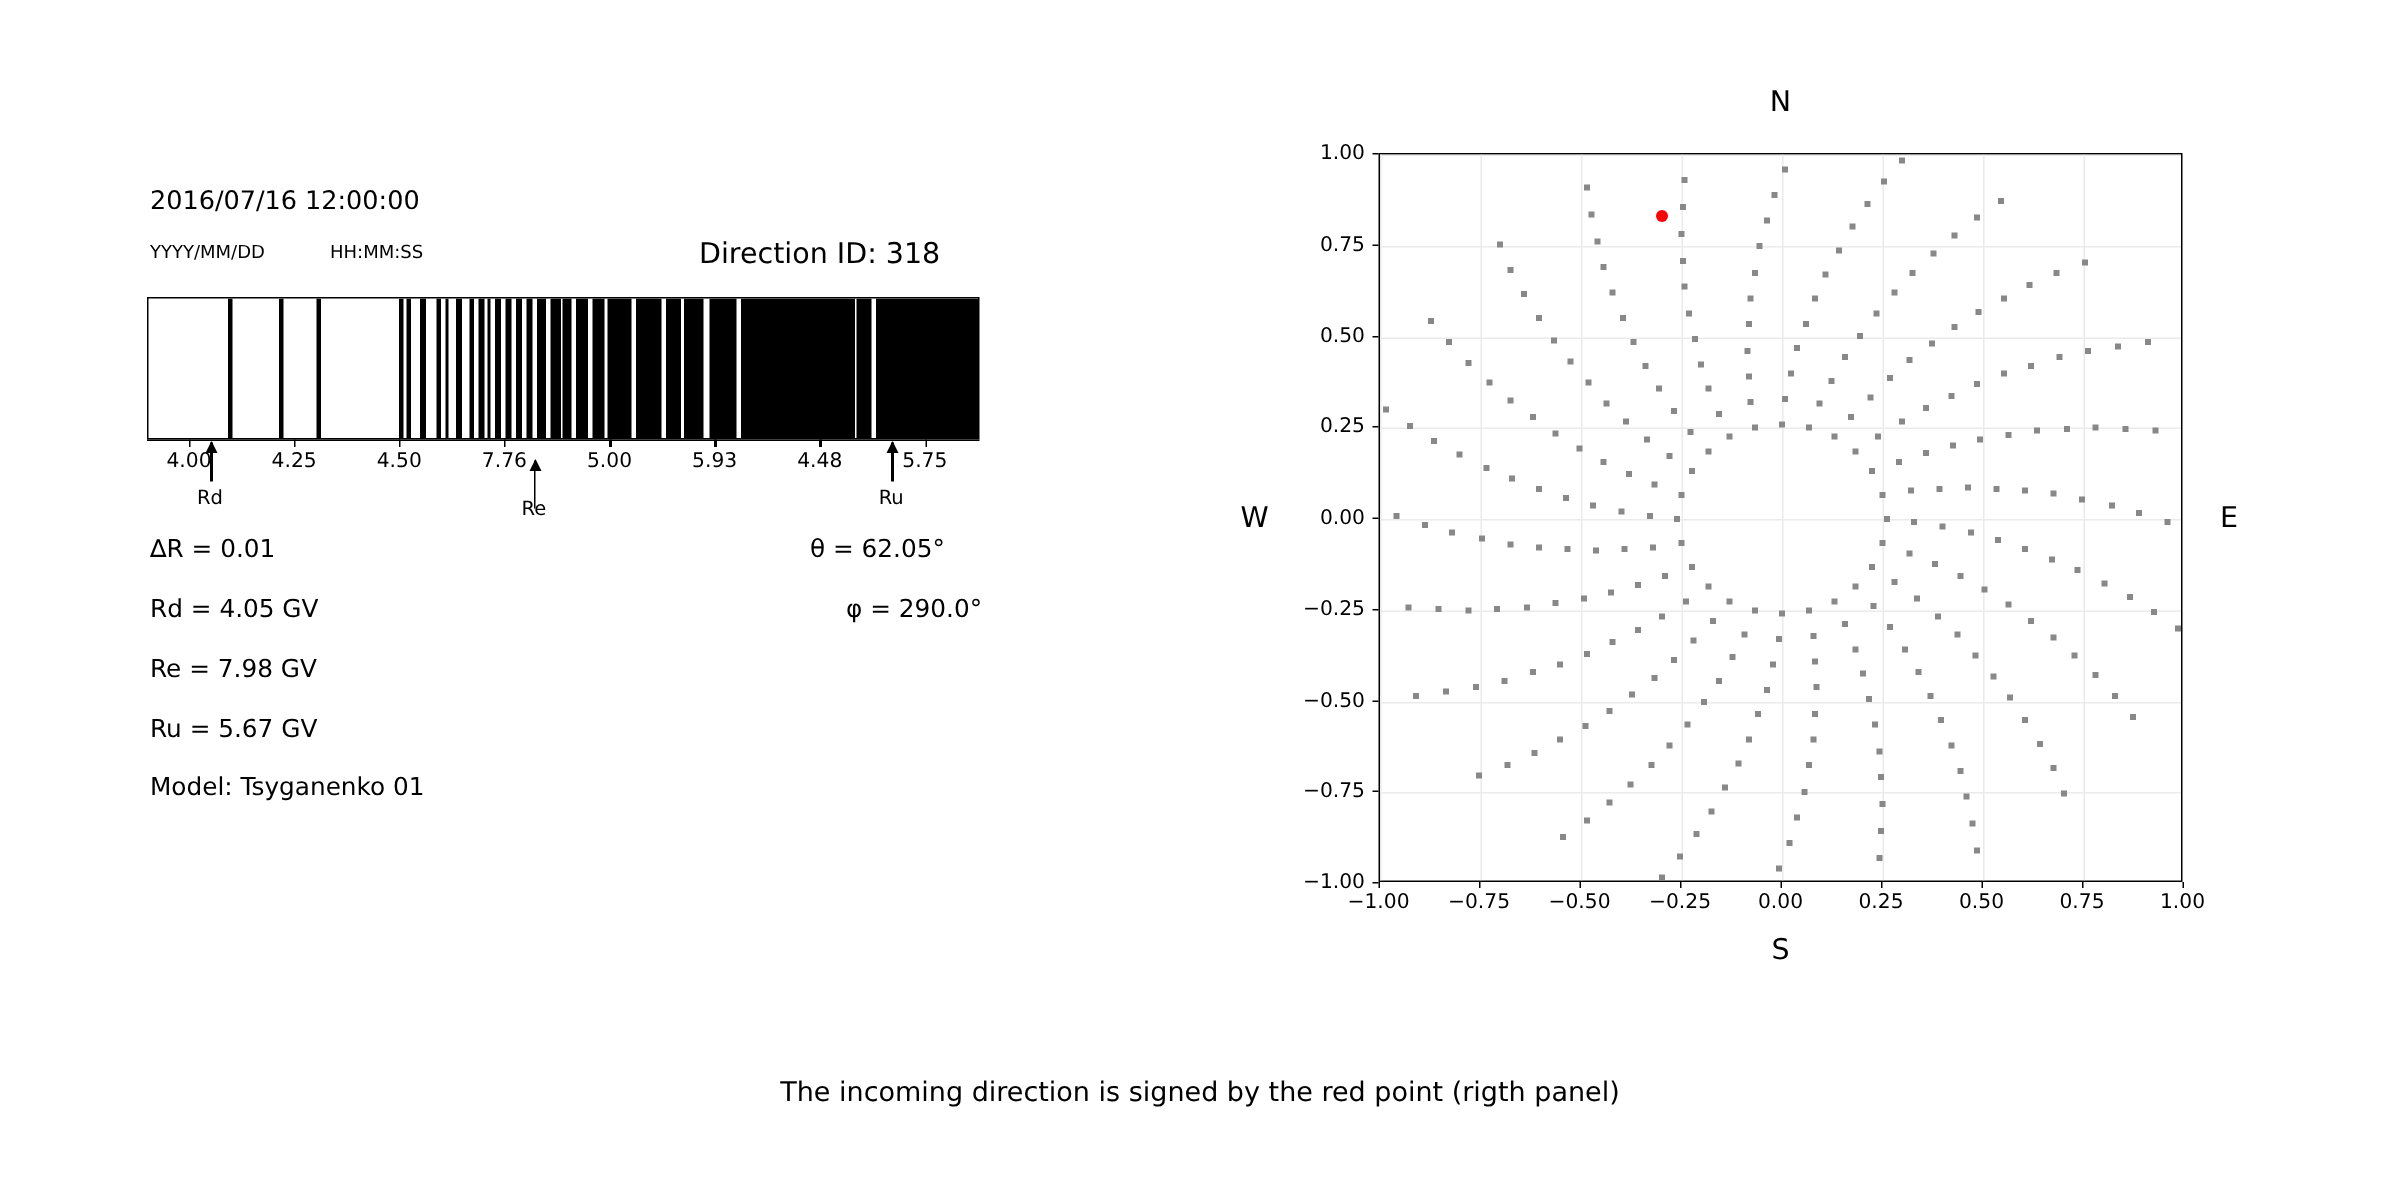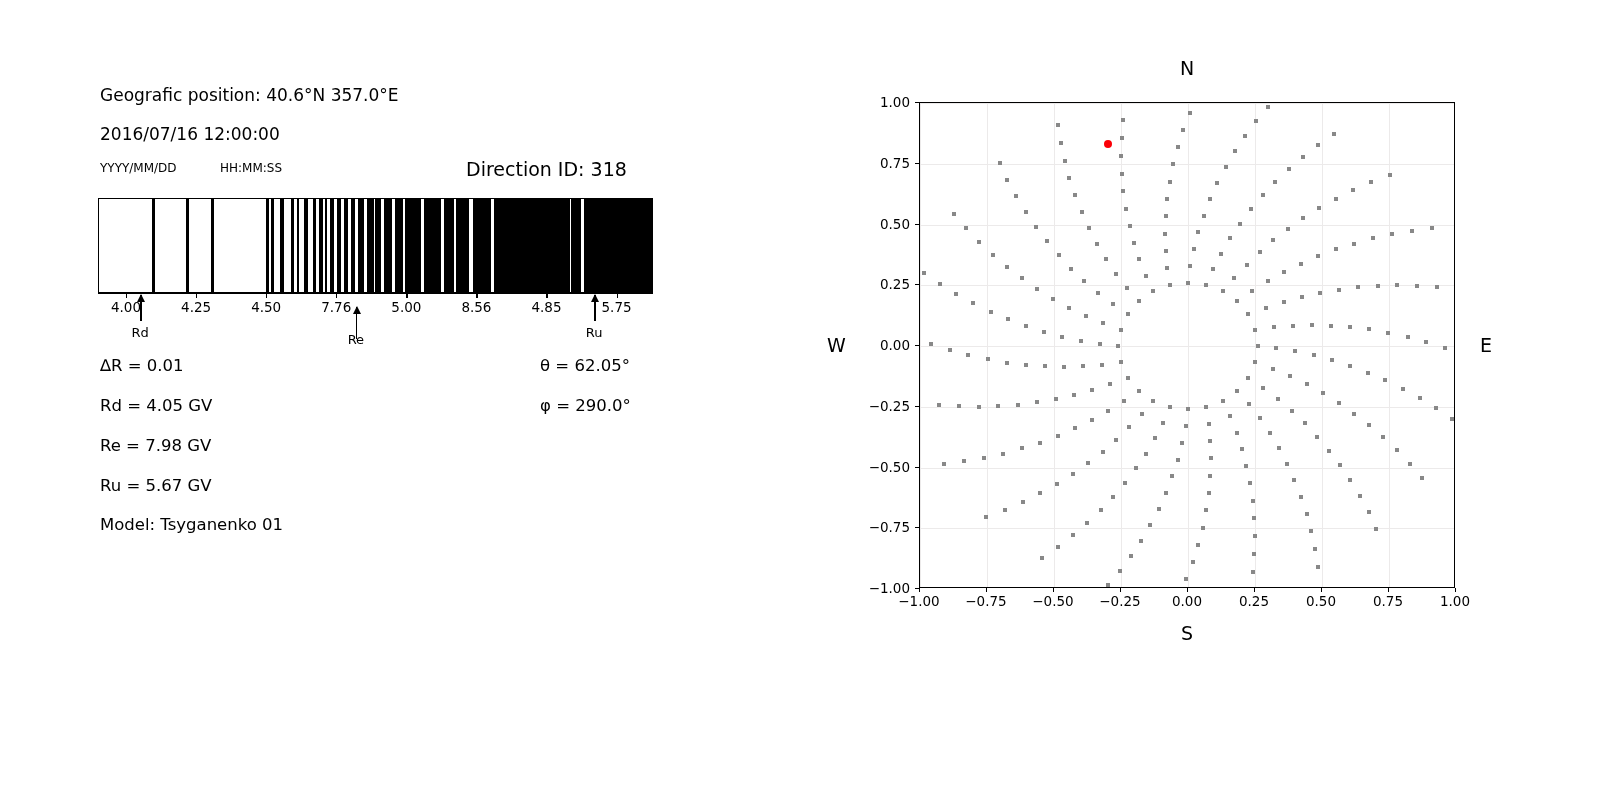--- a/index.html
+++ b/index.html
@@ -204,21 +204,20 @@
     font-size: 11px;
   }
 </style>
 </head>
 <body>
 
 <div id="page">
 
   <div id="left-panel">
 
-    <div class="info-line" id="geo-position">Geografic position: 40.6°N 357.0°E</div>
 
     <div class="info-line" id="datetime">2016/07/16 12:00:00</div>
 
     <div class="format-hint" id="fmt-date">YYYY/MM/DD</div>
 
     <div class="format-hint" id="fmt-time">HH:MM:SS</div>
 
     <div id="direction-id">Direction ID: 318</div>
 
     <div id="spectrum-wrap">
@@ -261,43 +260,43 @@
         <div class="xtick-label" style="left: 126.03px;">4.00</div>
         <div class="xtick" style="left: 196.106px;"></div>
         <div class="xtick-label" style="left: 196.106px;">4.25</div>
         <div class="xtick" style="left: 266.182px;"></div>
         <div class="xtick-label" style="left: 266.182px;">4.50</div>
         <div class="xtick" style="left: 336.258px;"></div>
         <div class="xtick-label" style="left: 336.258px;">7.76</div>
         <div class="xtick" style="left: 406.333px;"></div>
         <div class="xtick-label" style="left: 406.333px;">5.00</div>
         <div class="xtick" style="left: 476.409px;"></div>
-        <div class="xtick-label" style="left: 476.409px;">8.56</div>
+        <div class="xtick-label" style="left: 476.409px;">5.93</div>
         <div class="xtick" style="left: 546.485px;"></div>
-        <div class="xtick-label" style="left: 546.485px;">4.85</div>
+        <div class="xtick-label" style="left: 546.485px;">4.48</div>
         <div class="xtick" style="left: 616.561px;"></div>
         <div class="xtick-label" style="left: 616.561px;">5.75</div>
       </div>
     <div id="spectrum-markers">
         <div class="marker-arrow" style="left: 140.045px; top: 295px; height: 26px;"></div>
         <div class="marker-label" style="left: 140.045px; top: 325px;">Rd</div>
         <div class="marker-arrow" style="left: 355.879px; top: 307px; height: 32px;"></div>
         <div class="marker-label" style="left: 355.879px; top: 332px;">Re</div>
         <div class="marker-arrow" style="left: 594.136px; top: 295px; height: 26px;"></div>
         <div class="marker-label" style="left: 594.136px; top: 325px;">Ru</div>
       </div>
 
     <div id="params">
         <div class="param param-left" style="top: 356px;">∆R = 0.01</div>
         <div class="param param-left" style="top: 396px;">Rd = 4.05 GV</div>
         <div class="param param-left" style="top: 436px;">Re = 7.98 GV</div>
         <div class="param param-left" style="top: 476px; text-align: center;">Ru = 5.67 GV</div>
         <div class="param param-left" style="top: 515px;">Model: Tsyganenko 01</div>
         <div class="param param-right" style="top: 356px;">θ = 62.05°</div>
-        <div class="param param-right" style="top: 396px;">φ = 290.0°</div>
+        <div class="param param-right" style="top: 396px; margin-left: 24px;">φ = 290.0°</div>
       </div>
   </div>
 
   <div id="right-panel">
 
     <div class="compass" id="compass-n">N</div>
     <div class="compass" id="compass-s">S</div>
     <div class="compass" id="compass-w">W</div>
     <div class="compass" id="compass-e">E</div>
 
@@ -638,14 +637,15 @@
         <div class="xlab" style="left: 454px;">0.25</div>
         <div class="ax-tick x" style="left: 521px;"></div>
         <div class="xlab" style="left: 521px;">0.50</div>
         <div class="ax-tick x" style="left: 588px;"></div>
         <div class="xlab" style="left: 588px;">0.75</div>
         <div class="ax-tick x" style="left: 655px;"></div>
         <div class="xlab" style="left: 655px;">1.00</div>
       </div>
   </div>
 
+  <div class="caption" id="caption-2">The incoming direction is signed by the red point (rigth panel)</div>
 
 </div>
 
 </body></html>

